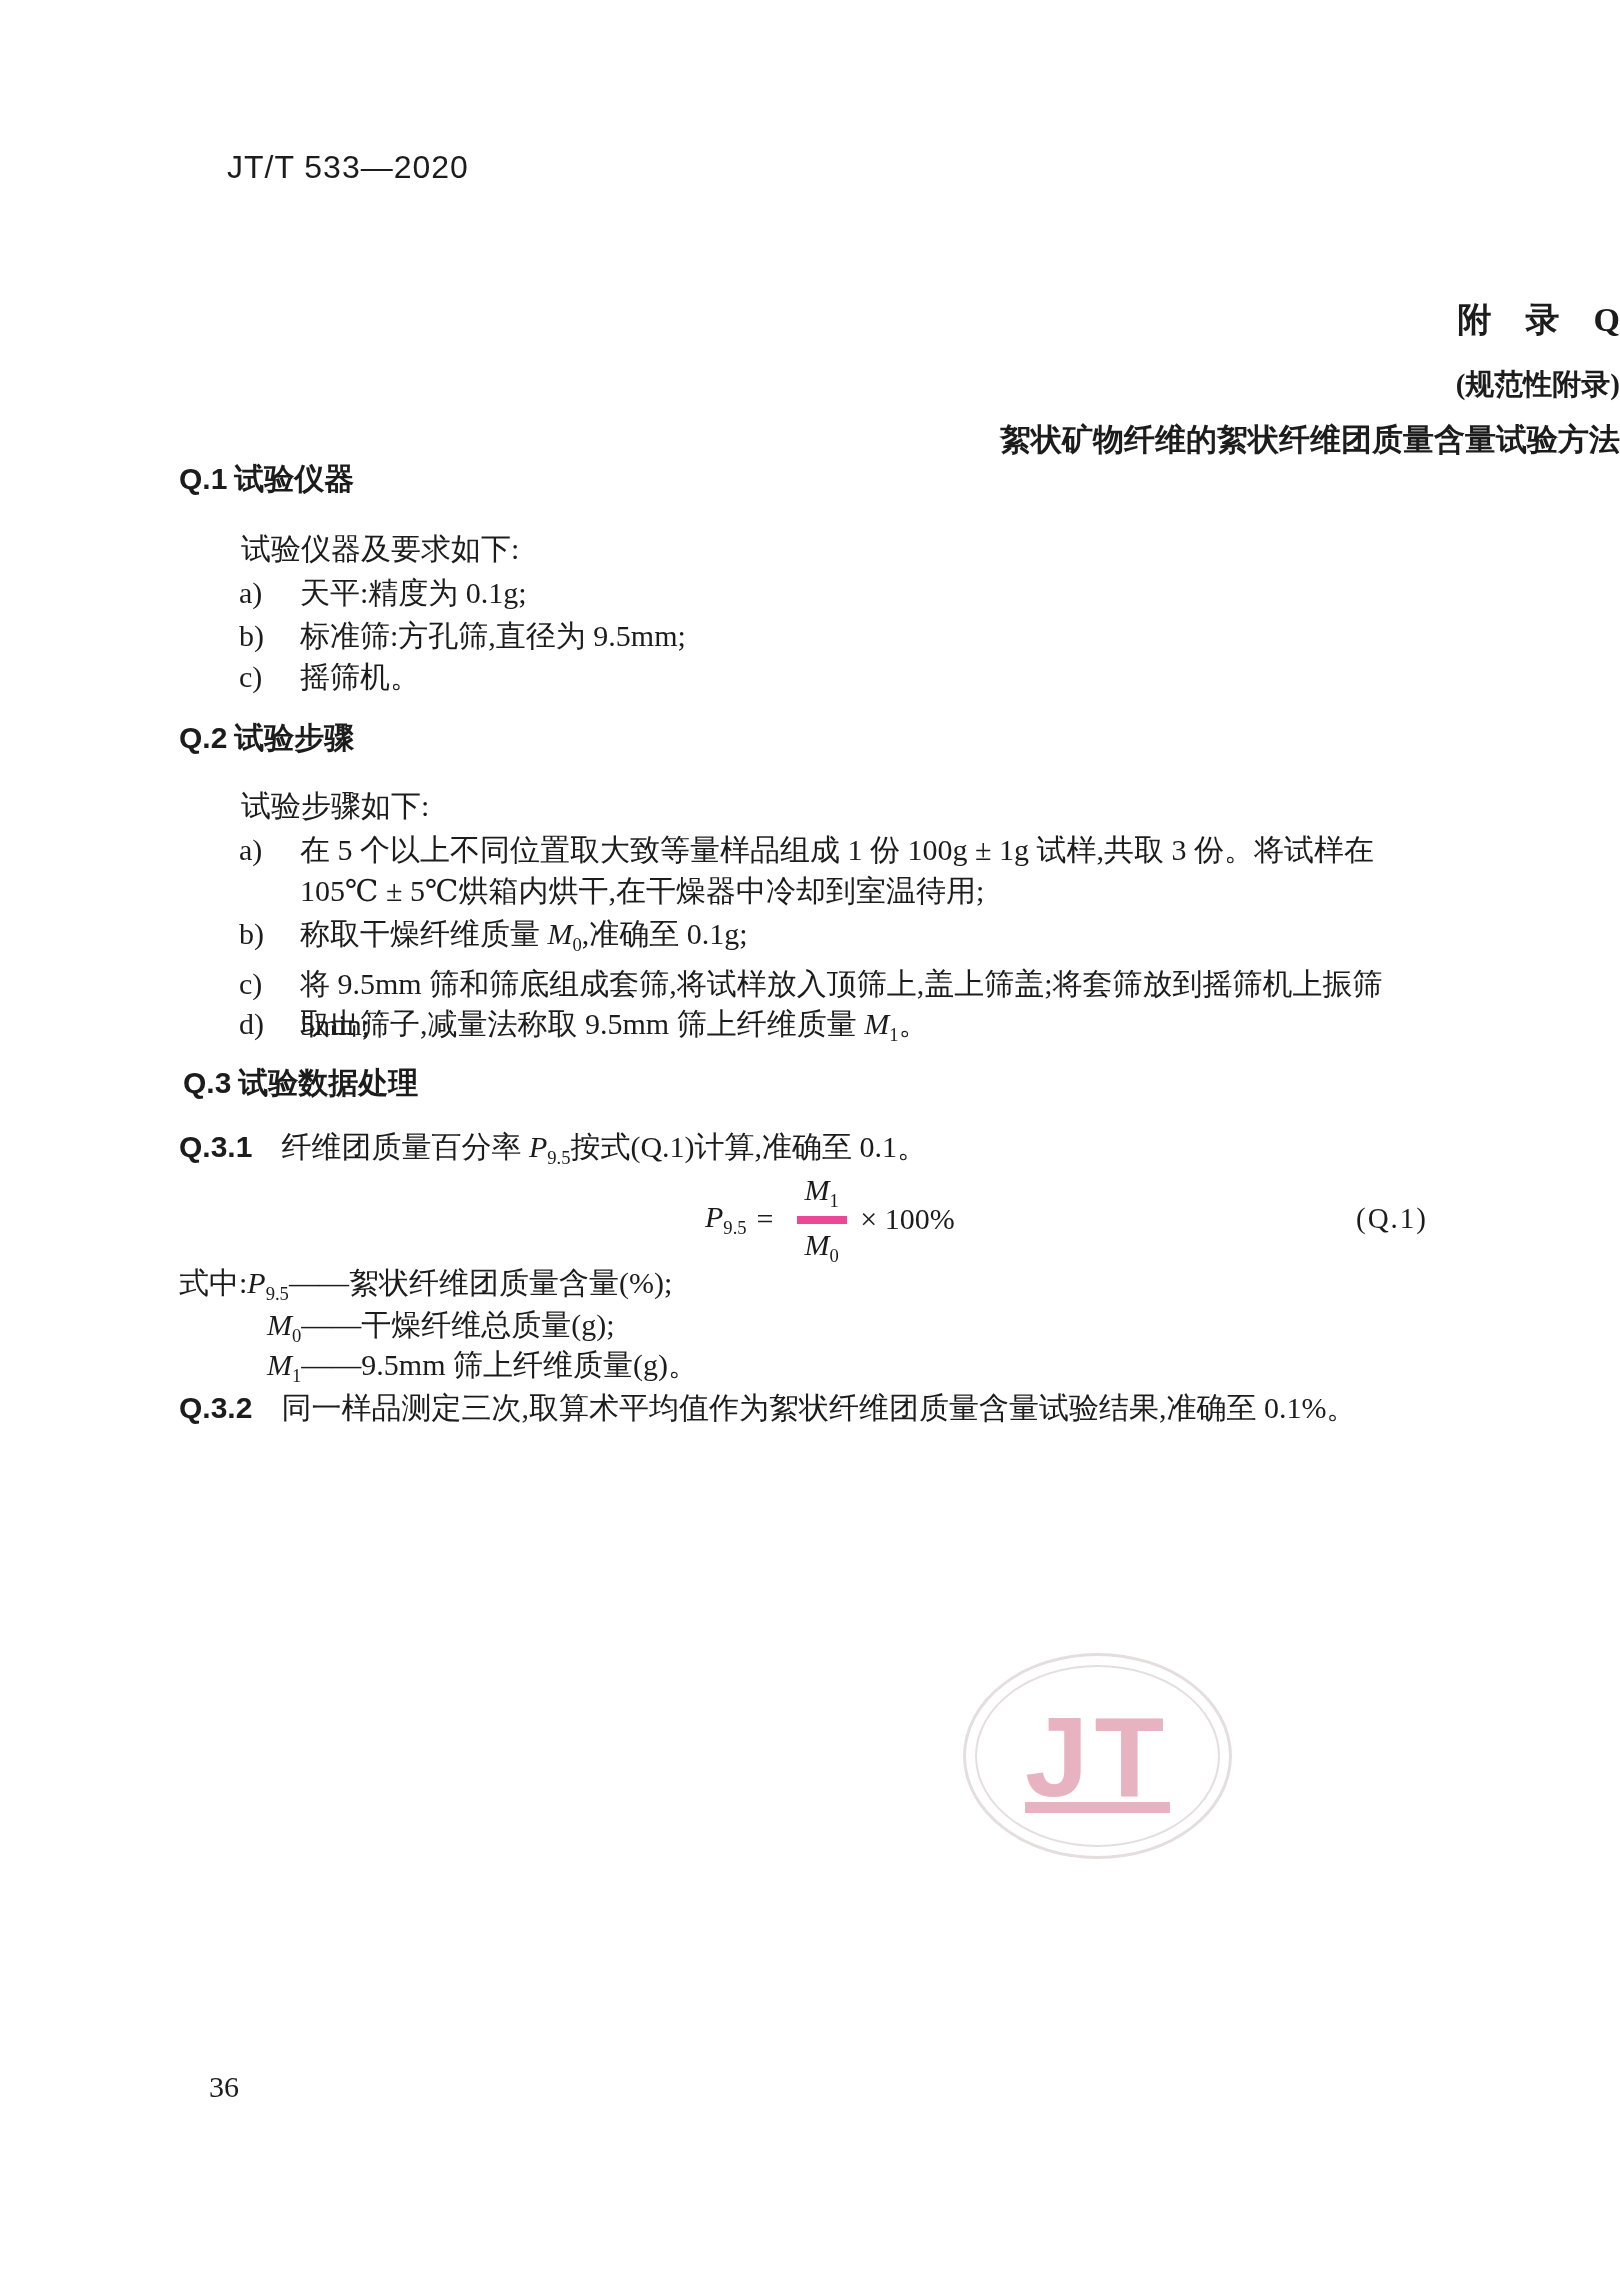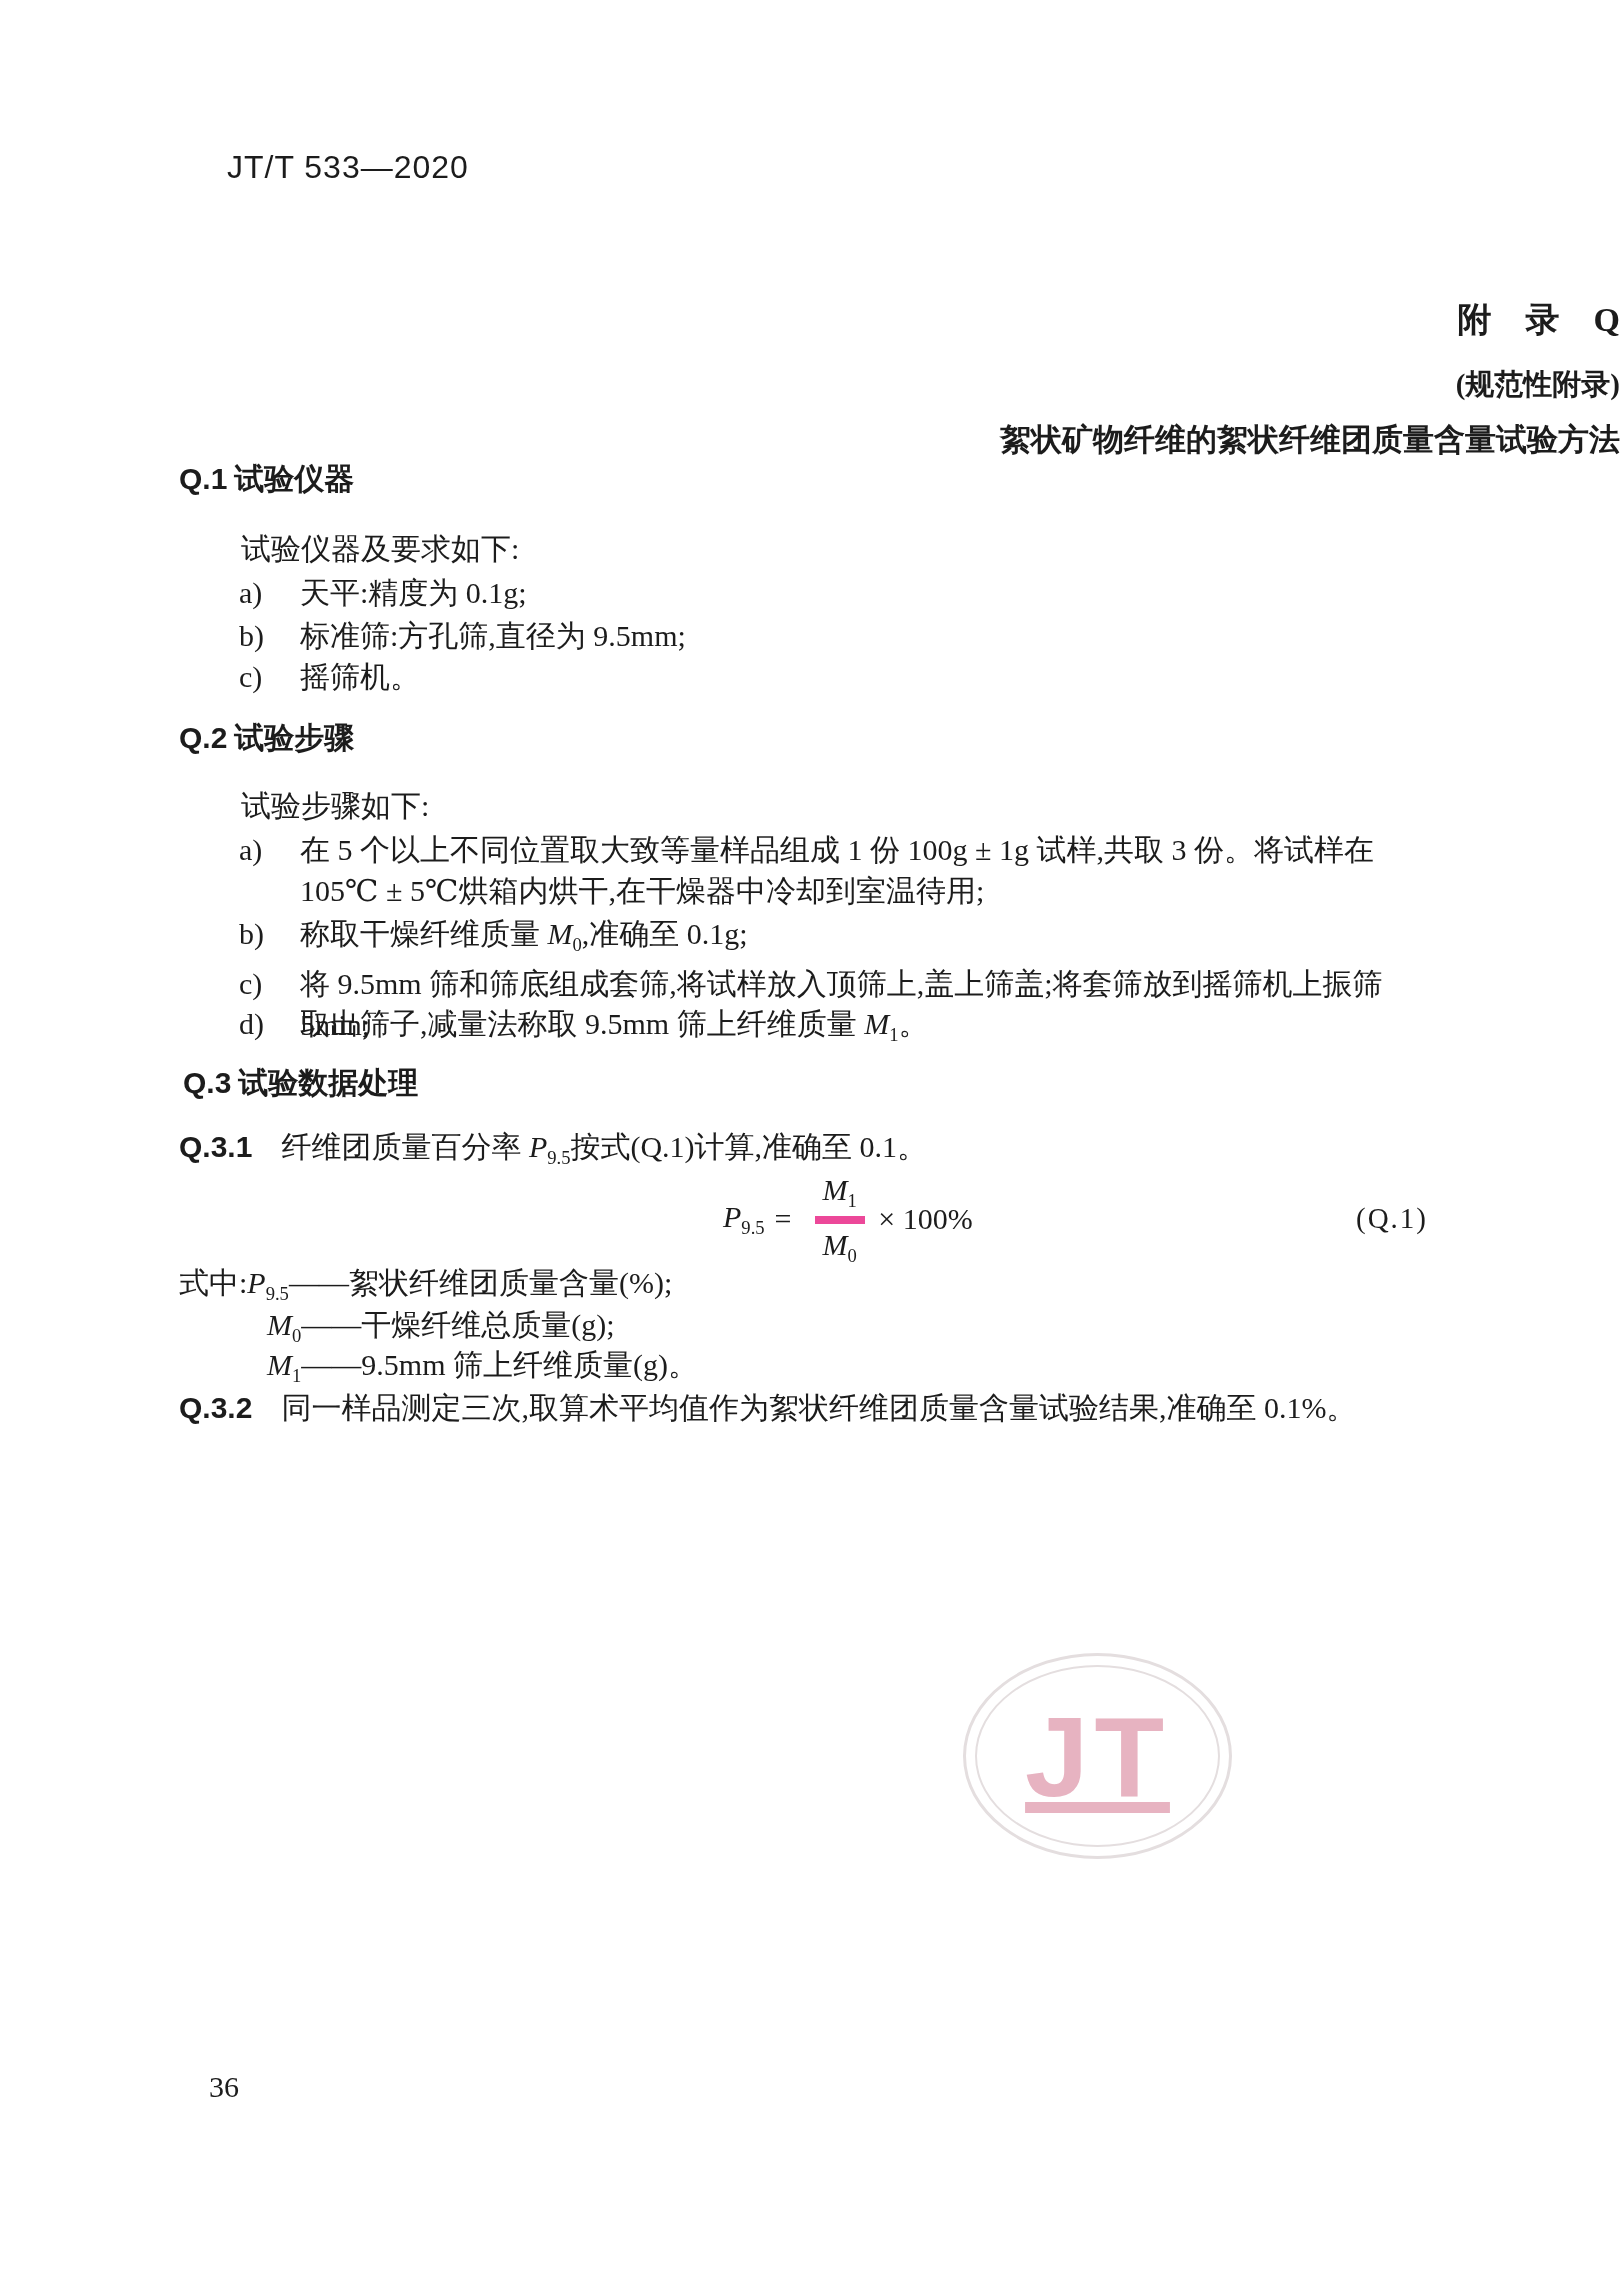--- a/index.html
+++ b/index.html
@@ -100,21 +100,21 @@
   </div>
 
   <div class="abs sans bold" style="left:183px;top:1063px;">
     <span class="heading-num">Q.3</span><span>试验数据处理</span>
   </div>
 
   <div class="abs" style="left:179px;top:1127px;width:1264px;">
     <span class="sans bold para-num">Q.3.1</span><span>纤维团质量百分率 </span><i class="var">P</i><sub>9.5</sub><span>按式(Q.1)计算,准确至 0.1。</span>
   </div>
 
-  <div class="abs eq-row" style="left:723px;top:1172px;height:94px;">
+  <div class="abs eq-row" style="left:705px;top:1172px;height:94px;">
     <span><i class="var">P</i><sub>9.5</sub></span>
     <span class="eq-sign">=</span>
     <span class="frac">
       <span class="frac-num"><i class="var">M</i><sub>1</sub></span>
       <span class="frac-den"><i class="var">M</i><sub>0</sub></span>
     </span>
     <span>× 100%</span>
   </div>
   <div class="abs" style="left:1356px;top:1202px;font-size:29px;letter-spacing:2px;">(Q.1)</div>
 

